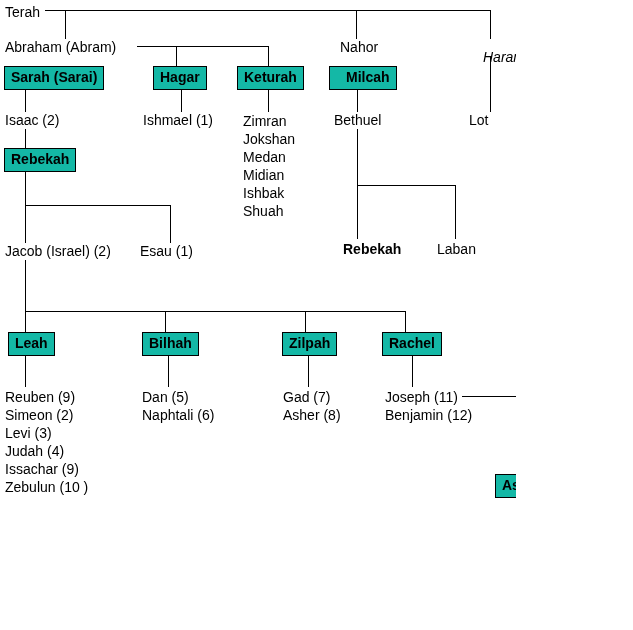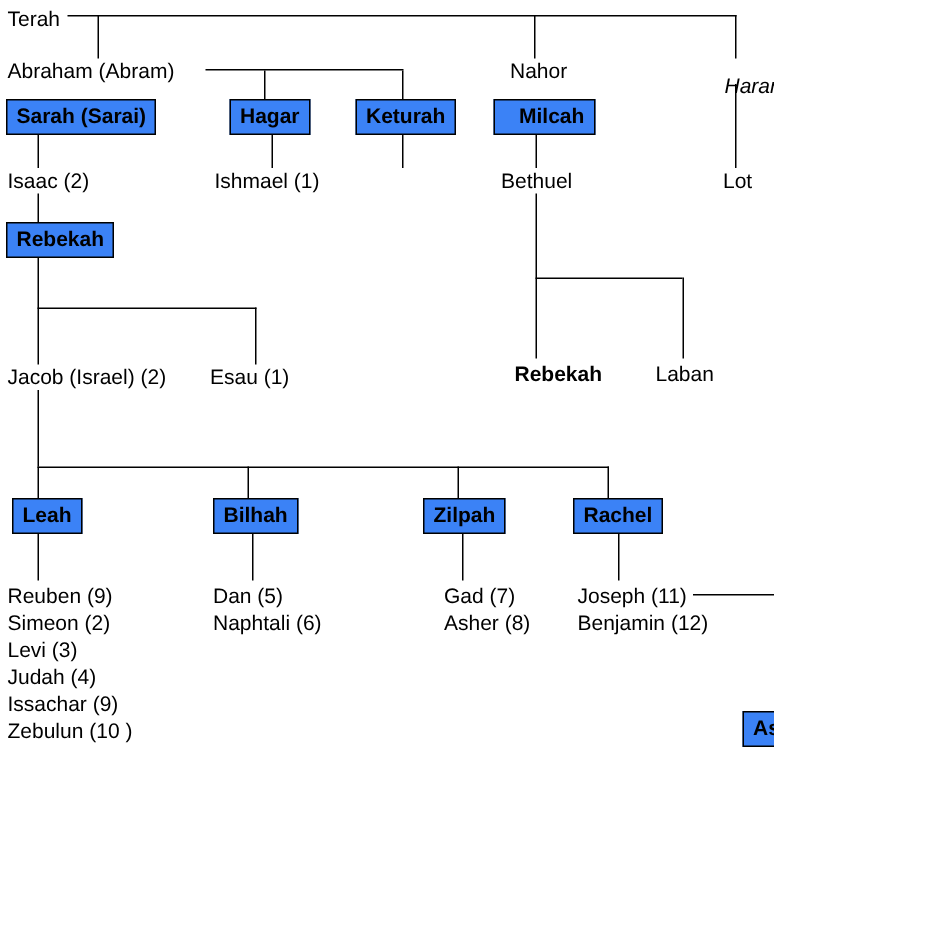--- a/index.html
+++ b/index.html
@@ -14,21 +14,21 @@
   }
   .node{
     position:absolute;
     white-space:nowrap;
     line-height:17px;
   }
   .boxed{
     border:1px solid #000;
     font-weight:bold;
     padding:2px 6px 3px 6px;
-    background:#3b82f6;
+    background:#14b8a6;
   }
   .bold{font-weight:bold;}
   .col div{line-height:18px;}
   .notes div{line-height:19px;}
   .line{
     position:absolute;
     background:#000;
   }
 </style>
 </head>
@@ -83,23 +83,31 @@
   <div class="node" style="left:483px;top:49px;font-style:italic;">Haran</div>
 
   <div class="node boxed" style="left:4px;top:66px;">Sarah (Sarai)</div>
   <div class="node boxed" style="left:153px;top:66px;">Hagar</div>
   <div class="node boxed" style="left:237px;top:66px;">Keturah</div>
   <div class="node boxed" style="left:329px;top:66px;padding-left:16px;">Milcah</div>
 
   <div class="node" style="left:5px;top:112px;">Isaac (2)</div>
   <div class="node" style="left:143px;top:112px;">Ishmael (1)</div>
 
+  <div class="node col" style="left:243px;top:112px;">
+    <div>Zimran</div>
+    <div>Jokshan</div>
+    <div>Medan</div>
+    <div>Midian</div>
+    <div>Ishbak</div>
+    <div>Shuah</div>
+  </div>
 
   <div class="node" style="left:334px;top:112px;">Bethuel</div>
-  <div class="node" style="left:482px;top:112px;">Lot</div>
+  <div class="node" style="left:469px;top:112px;">Lot</div>
 
   <div class="node boxed" style="left:4px;top:148px;">Rebekah</div>
 
   <div class="node" style="left:5px;top:243px;">Jacob (Israel) (2)</div>
   <div class="node" style="left:140px;top:243px;">Esau (1)</div>
 
   <div class="node bold" style="left:343px;top:241px;">Rebekah</div>
   <div class="node" style="left:437px;top:241px;">Laban</div>
 
 
@@ -115,21 +123,21 @@
     <div>Judah (4)</div>
     <div>Issachar (9)</div>
     <div>Zebulun (10 )</div>
   </div>
 
   <div class="node col" style="left:142px;top:388px;">
     <div>Dan (5)</div>
     <div>Naphtali (6)</div>
   </div>
 
-  <div class="node col" style="left:296px;top:388px;">
+  <div class="node col" style="left:283px;top:388px;">
     <div>Gad (7)</div>
     <div>Asher (8)</div>
   </div>
 
   <div class="node col" style="left:385px;top:388px;">
     <div>Joseph (11)</div>
     <div>Benjamin (12)</div>
   </div>
 
   <div class="node boxed" style="left:495px;top:474px;">Asenath</div>

